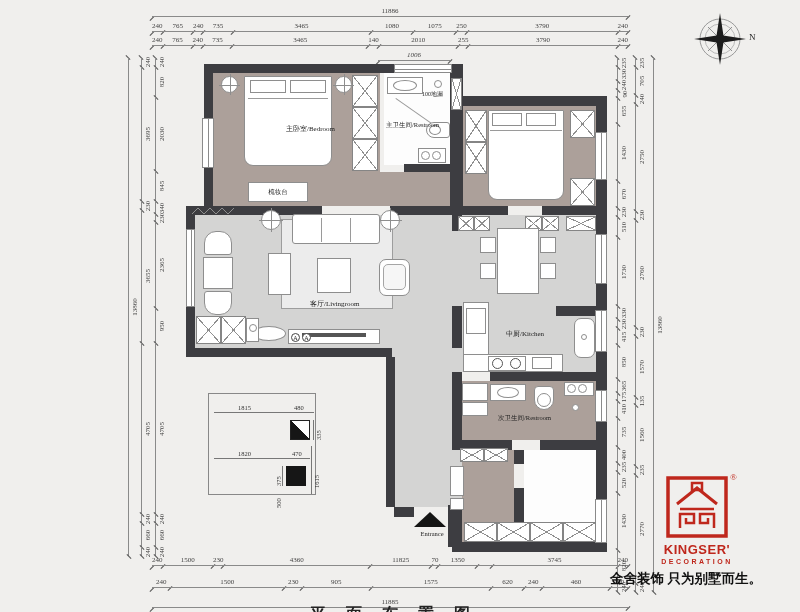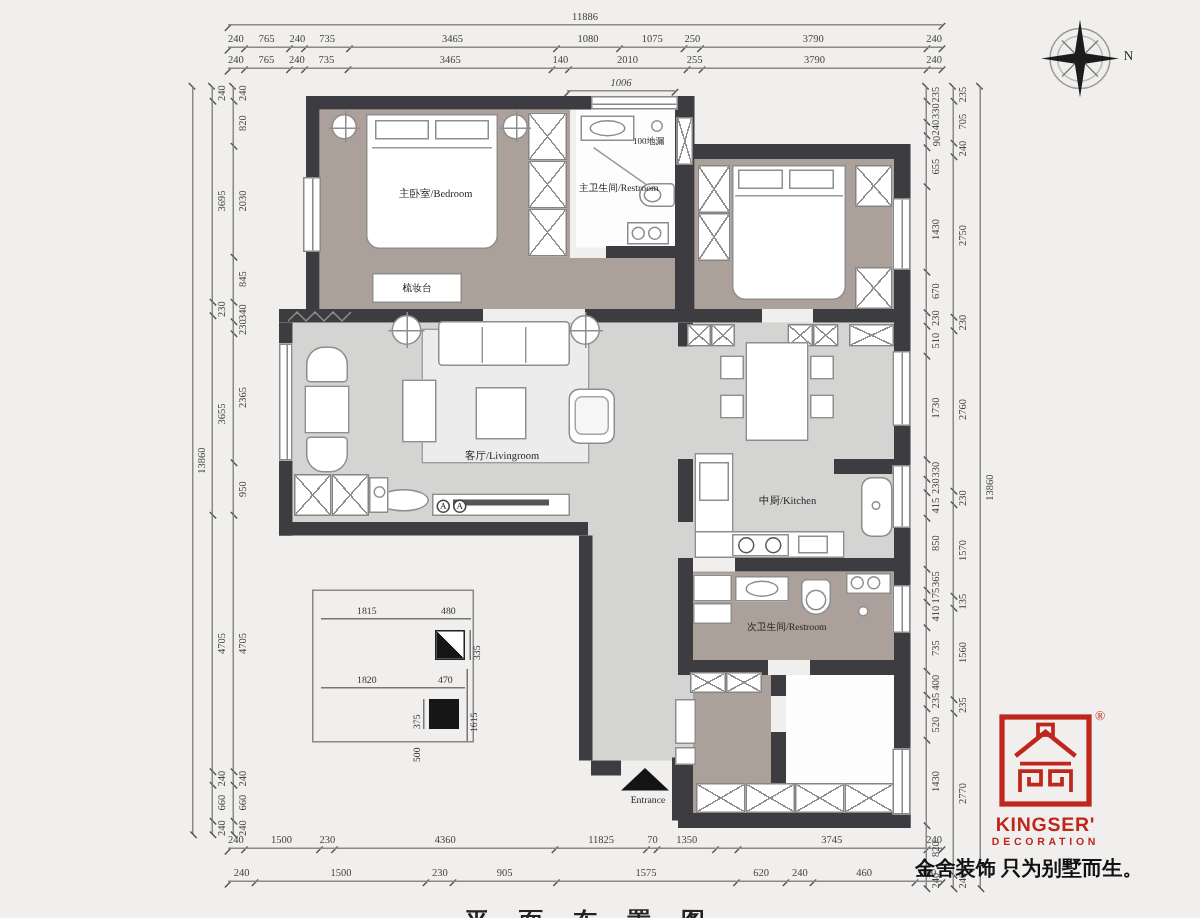--- a/index.html
+++ b/index.html
@@ -184,20 +184,25 @@
       <div class="seg" style="flex-grow: 240;">
         <span>240</span>
       </div>
       <div class="seg" style="flex-grow: 885;">
         <span>460</span>
       </div>
       <div class="seg" style="flex-grow: 240;">
         <span>240</span>
       </div>
     </div>
+  <div class="dh" style="left:152px;top:595px;width:476px;height:13px">
+      <div class="seg" style="flex-grow: 11885;">
+        <span>11885</span>
+      </div>
+    </div>
   <div class="dv" style="left:128px;top:58px;width:12px;height:498px">
       <div class="seg" style="flex-grow: 13860;">
         <span>13860</span>
       </div>
     </div>
   <div class="dv" style="left:141px;top:58px;width:13px;height:498px">
       <div class="seg" style="flex-grow: 240;">
         <span>240</span>
       </div>
       <div class="seg" style="flex-grow: 3695;">
@@ -529,21 +534,21 @@
   <div class="fu" style="left:203px;top:257px;width:30px;height:32px"></div>
   <div class="fu" style="left:204px;top:291px;width:28px;height:24px;border-radius:3px 3px 12px 12px"></div>
   <div class="fu" style="left:246px;top:318px;width:13px;height:24px"></div>
   <div class="fu rd" style="left:249px;top:324px;width:8px;height:8px"></div>
 
   <div class="fu" style="left:450px;top:466px;width:14px;height:30px"></div>
   <div class="fu" style="left:450px;top:498px;width:14px;height:12px"></div>
   <div class="tri-up" style="left:414px;top:512px"></div>
   <div class="lbl s6" style="left:404px;top:530px;width:56px;text-align:center">Entrance</div>
 
-  <div class="lbl" style="left:266px;top:124px">主卧室/Bedroom</div>
+  <div class="lbl" style="left:286px;top:124px">主卧室/Bedroom</div>
   <div class="lbl s6" style="left:386px;top:121px">主卫生间/Restroom</div>
   <div class="lbl" style="left:310px;top:299px">客厅/Livingroom</div>
   <div class="lbl" style="left:506px;top:329px">中厨/Kitchen</div>
   <div class="lbl s6" style="left:498px;top:414px">次卫生间/Restroom</div>
 
   <div style="position:absolute;left:208px;top:393px;width:108px;height:102px;border:1px solid #888"></div>
   <div class="iline" style="left:214px;top:412px;width:76px;height:1px"></div>
   <div class="ilbl" style="left:238px;top:404px">1815</div>
   <div class="iline" style="left:290px;top:412px;width:24px;height:1px"></div>
   <div class="ilbl" style="left:294px;top:404px">480</div>

